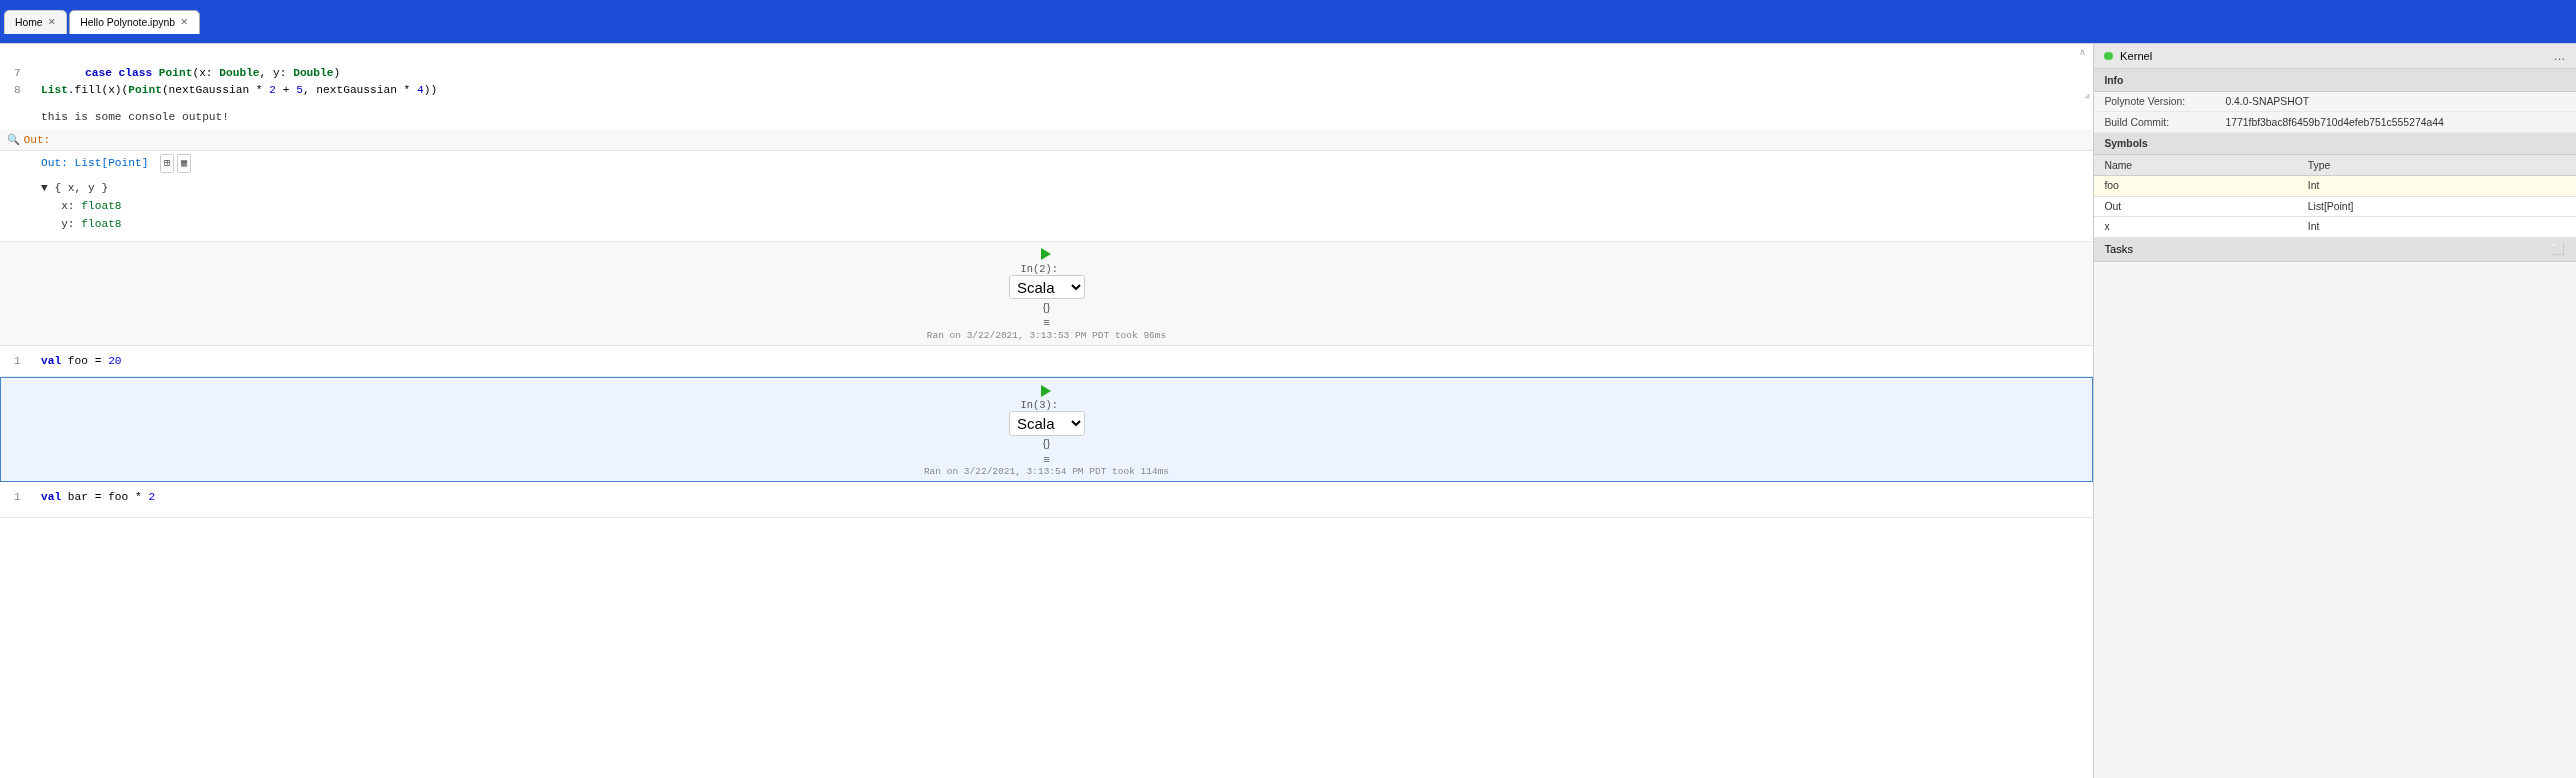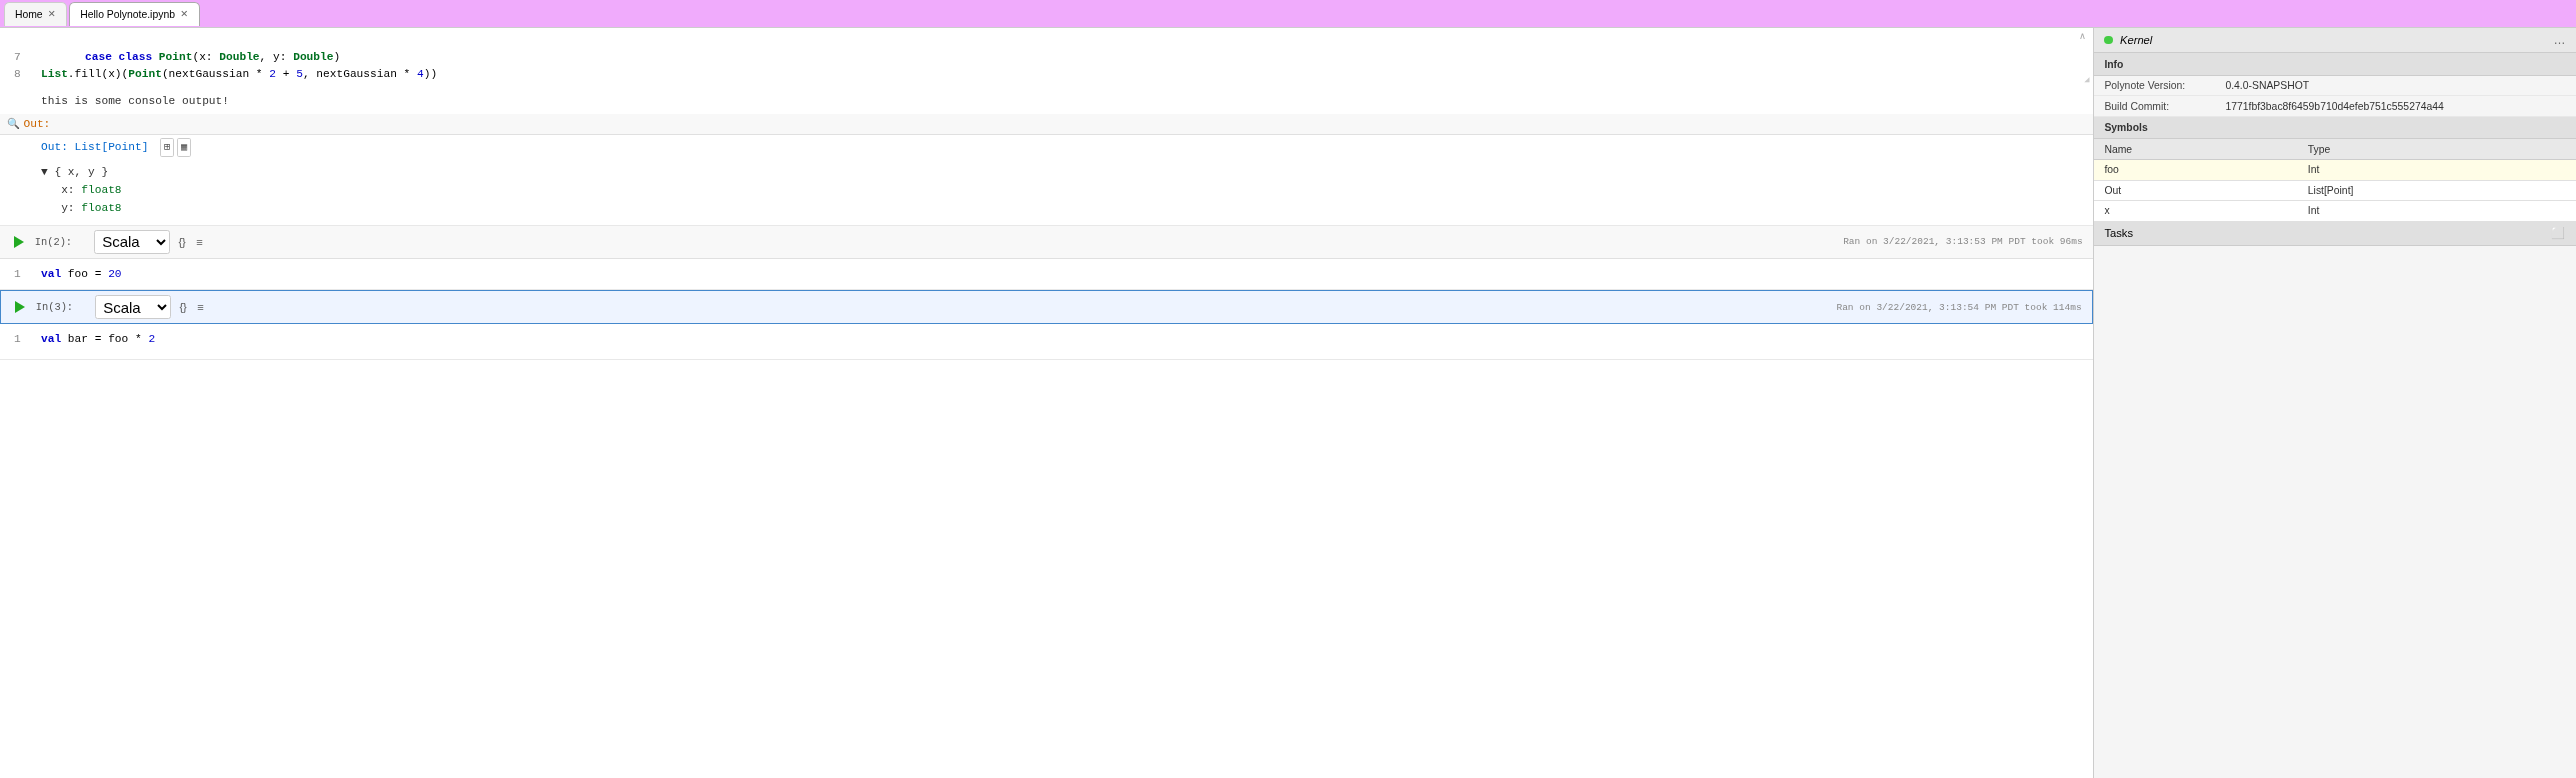--- a/index.html
+++ b/index.html
@@ -10,23 +10,23 @@
       display: flex;
       flex-direction: column;
       height: 100vh;
       overflow: hidden;
     }
 
     
     .tab-bar {
       display: flex;
       align-items: center;
-      background: #f0abfc;
+      background: #1d4ed8;
       border-bottom: 0.9px solid #ccc;
-      height: 28px;
+      height: 44px;
       padding: 0 3.5px;
       flex-shrink: 0;
     }
     .tab {
       display: flex;
       align-items: center;
       padding: 3.5px 10.4px;
       border-radius: 5.2px 5.2px 0 0;
       border: 0.9px solid #ccc;
       border-bottom: none;
@@ -85,21 +85,21 @@
     .num { color: #0000cc; }
     .link-blue { color: #0066cc; }
 
     
     .cell-toolbar {
       display: flex;
       align-items: center;
       padding: 3.5px 10.4px;
       background: #f8f8f8;
       border-bottom: 0.9px solid #e0e0e0;
-      gap: 7px;
+      flex-direction: column;
     }
     .cell-toolbar.active-cell {
       background: #eef4ff;
       border: 0.9px solid #4488cc;
     }
 
     .run-btn {
       width: 17.3px;
       height: 17.3px;
       background: none;
@@ -210,21 +210,20 @@
       width: 8.6px;
       height: 8.6px;
       border-radius: 50%;
       background: #44cc44;
       flex-shrink: 0;
     }
 
     .panel-title {
       font-weight: 500;
       font-size: 11.2px;
-      font-style: italic;
     }
 
     .panel-more {
       margin-left: auto;
       color: #666;
       cursor: pointer;
       font-size: 12px;
     }
 
     .panel-section-header {

